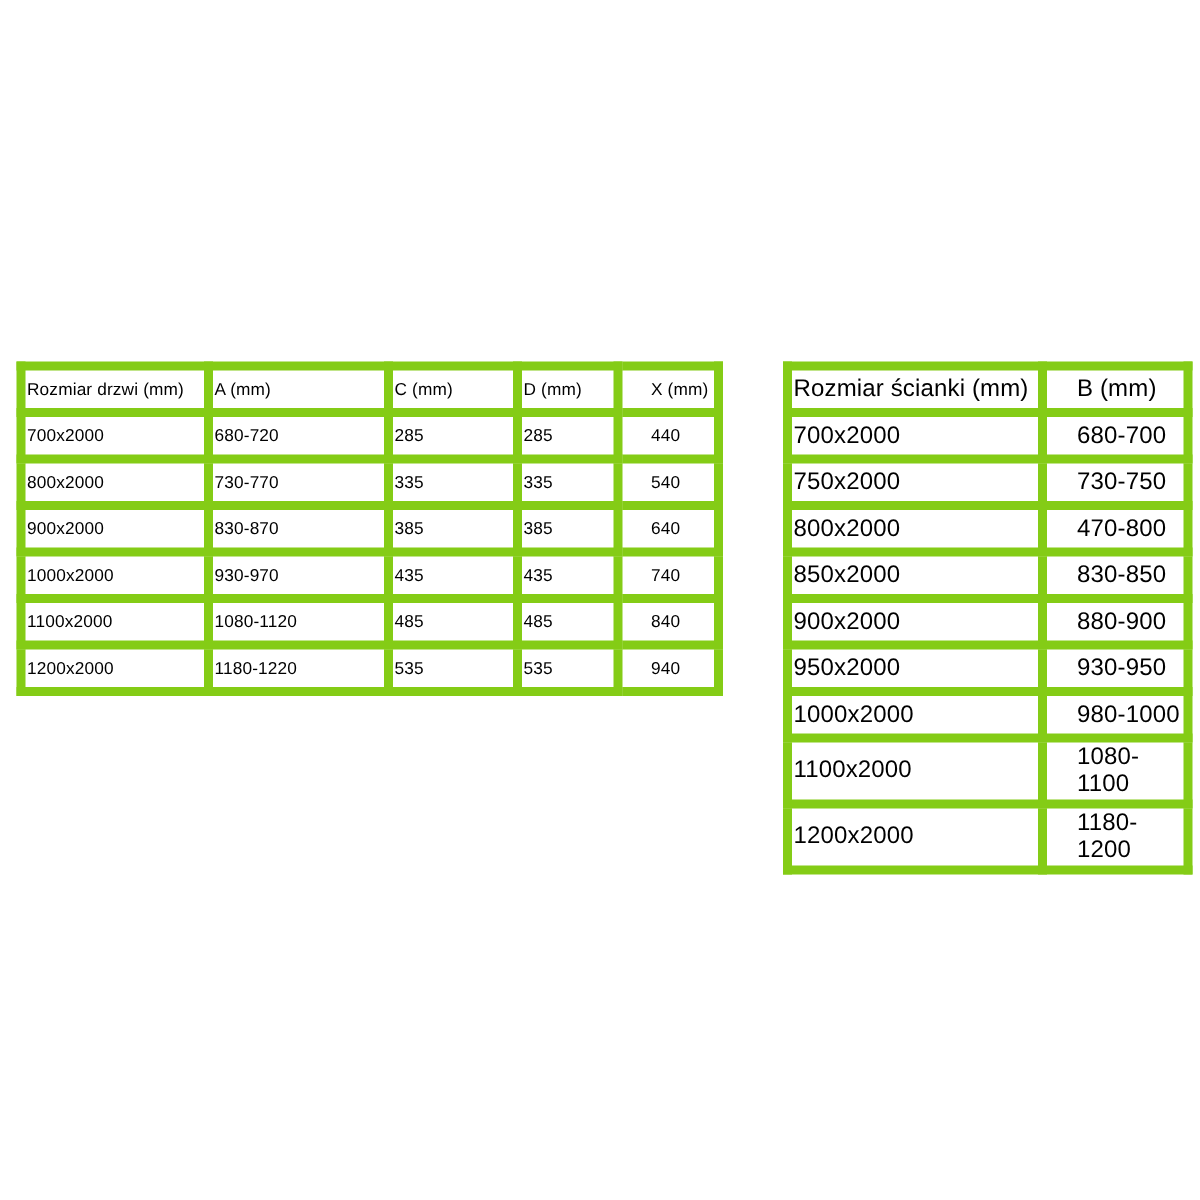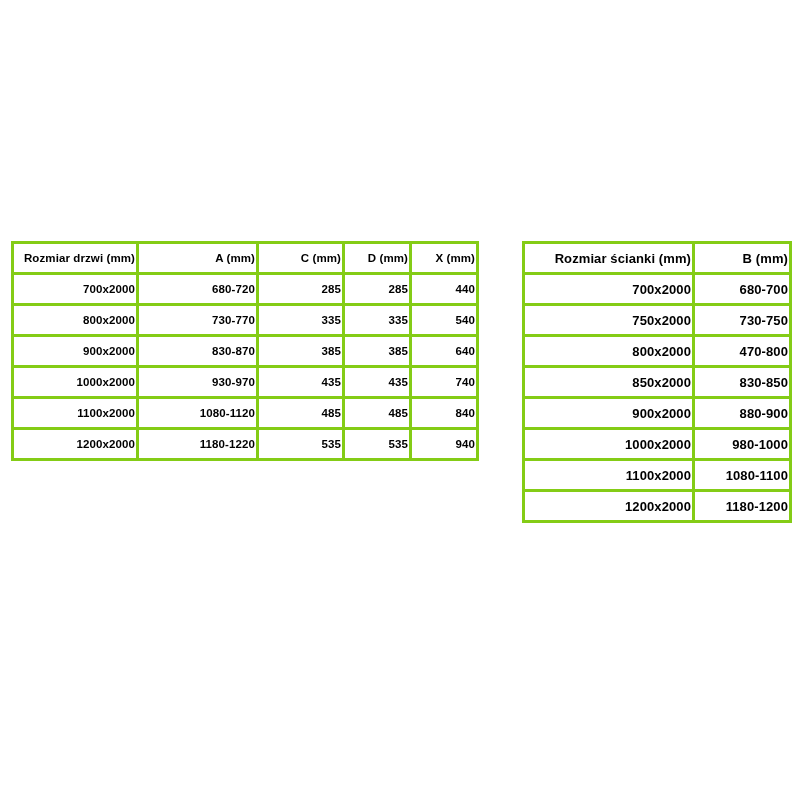--- a/index.html
+++ b/index.html
@@ -20,24 +20,24 @@
     top: 0;
     left: 0;
     width: 800px;
     height: 800px;
   }
   table.spec {
     border-collapse: collapse;
     table-layout: fixed;
   }
   table.spec td {
-    border: 3px solid #84cc16;
-    text-align: right;
+    border: 6px solid #84cc16;
+    text-align: left;
     vertical-align: middle;
-    font-weight: bold;
+    font-weight: normal;
     color: #000;
     box-sizing: border-box;
   }
   
   #doors-table {
     position: absolute;
     left: 11px;
     top: 241px;
   }
   #doors-table td {
@@ -54,21 +54,21 @@
     font-size: 11.5px;
   }
   
   #wall-table {
     position: absolute;
     left: 522px;
     top: 241px;
   }
   #wall-table td {
     height: 31px;
-    font-size: 13px;
+    font-size: 16px;
     letter-spacing: 0.1px;
   }
   #wall-table td.w0 { width: 170px; }
   #wall-table td.w1 { width: 97px; padding-left: 20px; }
 </style>
 </head>
 <body>
 
 <div class="sheet">
 
@@ -146,20 +146,24 @@
       </tr>
       <tr>
         <td class="w0">850x2000</td>
         <td class="w1">830-850</td>
       </tr>
       <tr>
         <td class="w0">900x2000</td>
         <td class="w1">880-900</td>
       </tr>
       <tr>
+        <td class="w0">950x2000</td>
+        <td class="w1">930-950</td>
+      </tr>
+      <tr>
         <td class="w0">1000x2000</td>
         <td class="w1">980-1000</td>
       </tr>
       <tr>
         <td class="w0">1100x2000</td>
         <td class="w1">1080-1100</td>
       </tr>
       <tr>
         <td class="w0">1200x2000</td>
         <td class="w1">1180-1200</td>

